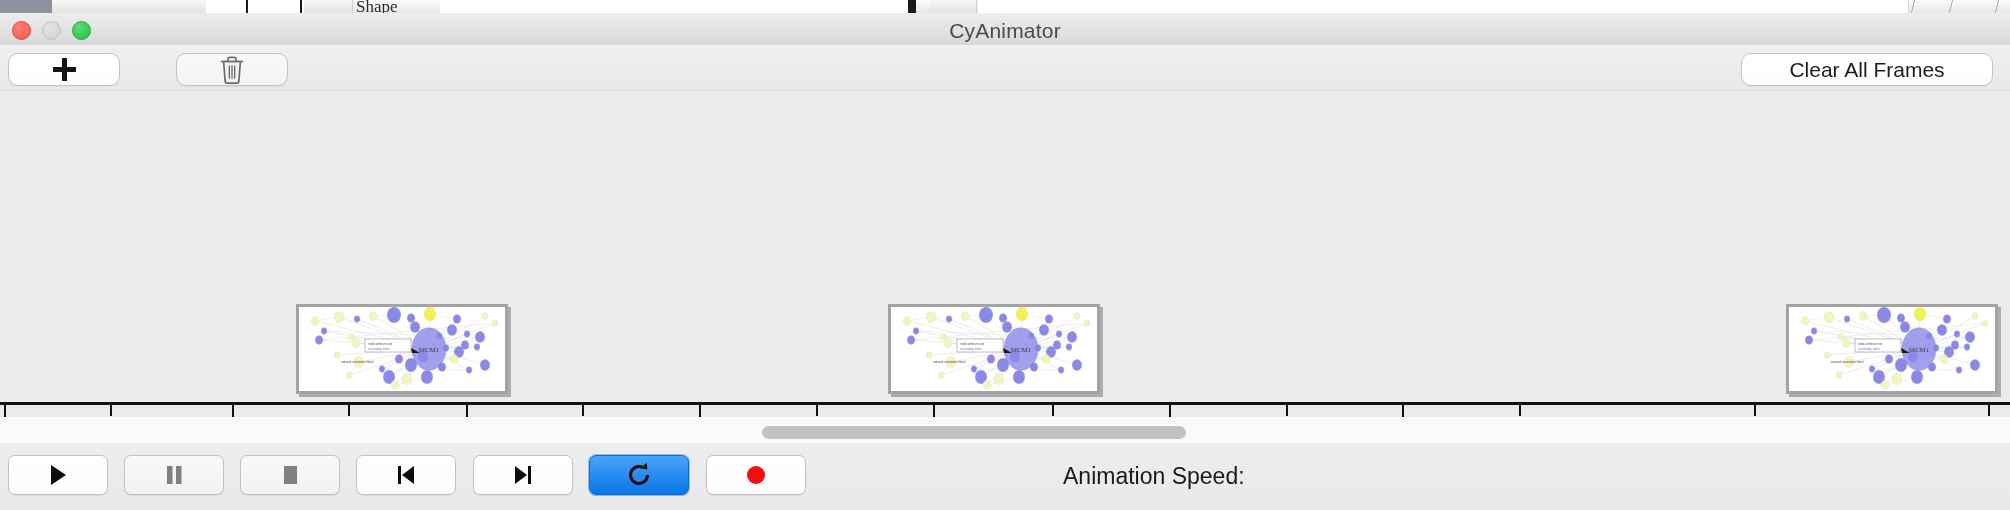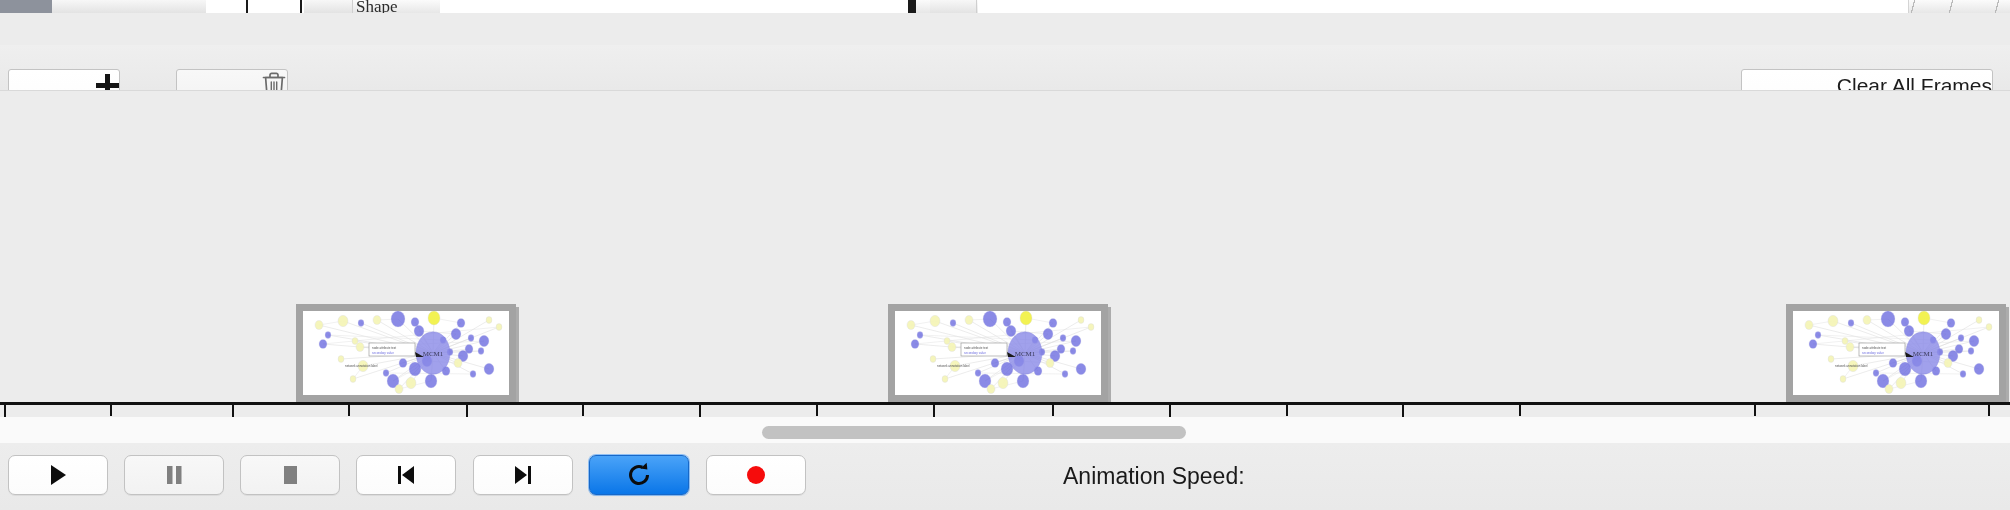--- a/index.html
+++ b/index.html
@@ -32,42 +32,42 @@
   .traffic{position:absolute;top:8px;display:block;width:17px;height:17px;border-radius:50%;}
   .tl-close{left:12px;background:radial-gradient(circle at 35% 30%,#ff8078,#f2544b);border:1px solid #e0443c;}
   .tl-min{left:42px;background:radial-gradient(circle at 35% 30%,#e3e3e3,#cfcfcf);border:1px solid #c3c3c3;}
   .tl-max{left:72px;background:radial-gradient(circle at 35% 30%,#5fd97a,#21c03f);border:1px solid #1aad37;}
   .win-title{position:absolute;left:0;top:6px;width:2010px;text-align:center;
      font-size:21px;color:#4a4a4a;letter-spacing:.2px;}
 
   
   .toolbar{position:absolute;left:0;top:45px;width:2010px;height:45px;
      background:linear-gradient(#efefef,#e9e9e9);border-bottom:1px solid #c9c9c9;}
-  .tbtn{position:absolute;top:24px;height:33px;border:1px solid #c3c3c3;border-radius:3px;
-     box-sizing:border-box;display:flex;align-items:center;justify-content:flex-end;
+  .tbtn{position:absolute;top:8px;height:33px;border:1px solid #c3c3c3;border-radius:10px;
+     box-sizing:border-box;display:flex;align-items:center;justify-content:center;
      box-shadow:0 1px 0 rgba(0,0,0,.05);cursor:default;}
   .tbtn.on{background:linear-gradient(#ffffff,#fdfdfd);}
   .tbtn.off{background:linear-gradient(#f8f8f8,#f3f3f3);}
   #btn-add{left:8px;width:112px;}
   #btn-del{left:176px;width:112px;}
   #btn-clear{left:1741px;width:252px;}
   .clear-label{font-size:21px;color:#1c1c1c;}
   .plus{position:relative;width:23px;height:23px;}
   .plus:before,.plus:after{content:"";position:absolute;background:#141414;}
   .plus:before{left:9px;top:0;width:5px;height:23px;}
   .plus:after{left:0;top:9px;width:23px;height:5px;}
 
   
   .timeline{position:absolute;left:0;top:90px;width:2010px;height:327px;
      background:#ececec;border-bottom:1px solid #c9c9c9;overflow:hidden;}
   .tl-topline{position:absolute;left:0;top:0;width:2010px;height:1px;background:#d9d9d9;}
 
   
   .thumb{position:absolute;top:214px;width:206px;height:84px;
-     background:#a3a3a3;border:7px solid #a3a3a3;
+     background:#a3a3a3;border:3px solid #a3a3a3;
      box-shadow:3px 3px 0 rgba(120,120,120,.55);overflow:hidden;cursor:default;}
   .thumb svg{display:block;width:206px;height:84px;}
 
   
   .axisline{position:absolute;left:0;top:312px;width:2010px;height:3px;background:#111;}
   .tick{position:absolute;top:315px;width:2px;background:#111;}
   .tick.major{height:19px;}
   .tick.minor{height:11px;}
 
   
@@ -104,20 +104,26 @@
     <div class="lbl" style="left:356px;">Shape</div>
     <div class="white" style="left:440px;width:470px;"></div>
     <div class="tickmark" style="left:908px;width:8px;"></div>
     <div class="seg" style="left:930px;width:46px;"></div>
     <div class="white" style="left:978px;width:930px;"></div>
     <div class="slash" style="left:1908px;"></div>
     <div class="slash" style="left:1946px;"></div>
     <div class="slash" style="left:1992px;"></div>
   </div>
 
+  <div class="titlebar">
+    <span class="traffic tl-close"></span>
+    <span class="traffic tl-min"></span>
+    <span class="traffic tl-max"></span>
+    <div class="win-title">CyAnimator</div>
+  </div>
 
   <div class="toolbar">
     <div class="tbtn on" id="btn-add">
       <span class="plus"></span>
     </div>
     <div class="tbtn off" id="btn-del">
       <svg width="26" height="30" viewBox="0 0 26 30">
         <path d="M2.5 6.5 h21 M9 6.5 v-2.6 a1.6 1.6 0 0 1 1.6-1.6 h4.8 a1.6 1.6 0 0 1 1.6 1.6 v2.6" fill="none" stroke="#6b6b6b" stroke-width="1.7" stroke-linecap="round"></path>
         <path d="M4.6 6.5 L6.2 26.6 a1.7 1.7 0 0 0 1.7 1.6 h10.2 a1.7 1.7 0 0 0 1.7-1.6 L21.4 6.5 Z" fill="none" stroke="#6b6b6b" stroke-width="1.7" stroke-linejoin="round"></path>
         <path d="M10.3 11 v12 M13 11 v12 M15.7 11 v12" fill="none" stroke="#6b6b6b" stroke-width="1.4" stroke-linecap="round"></path>

